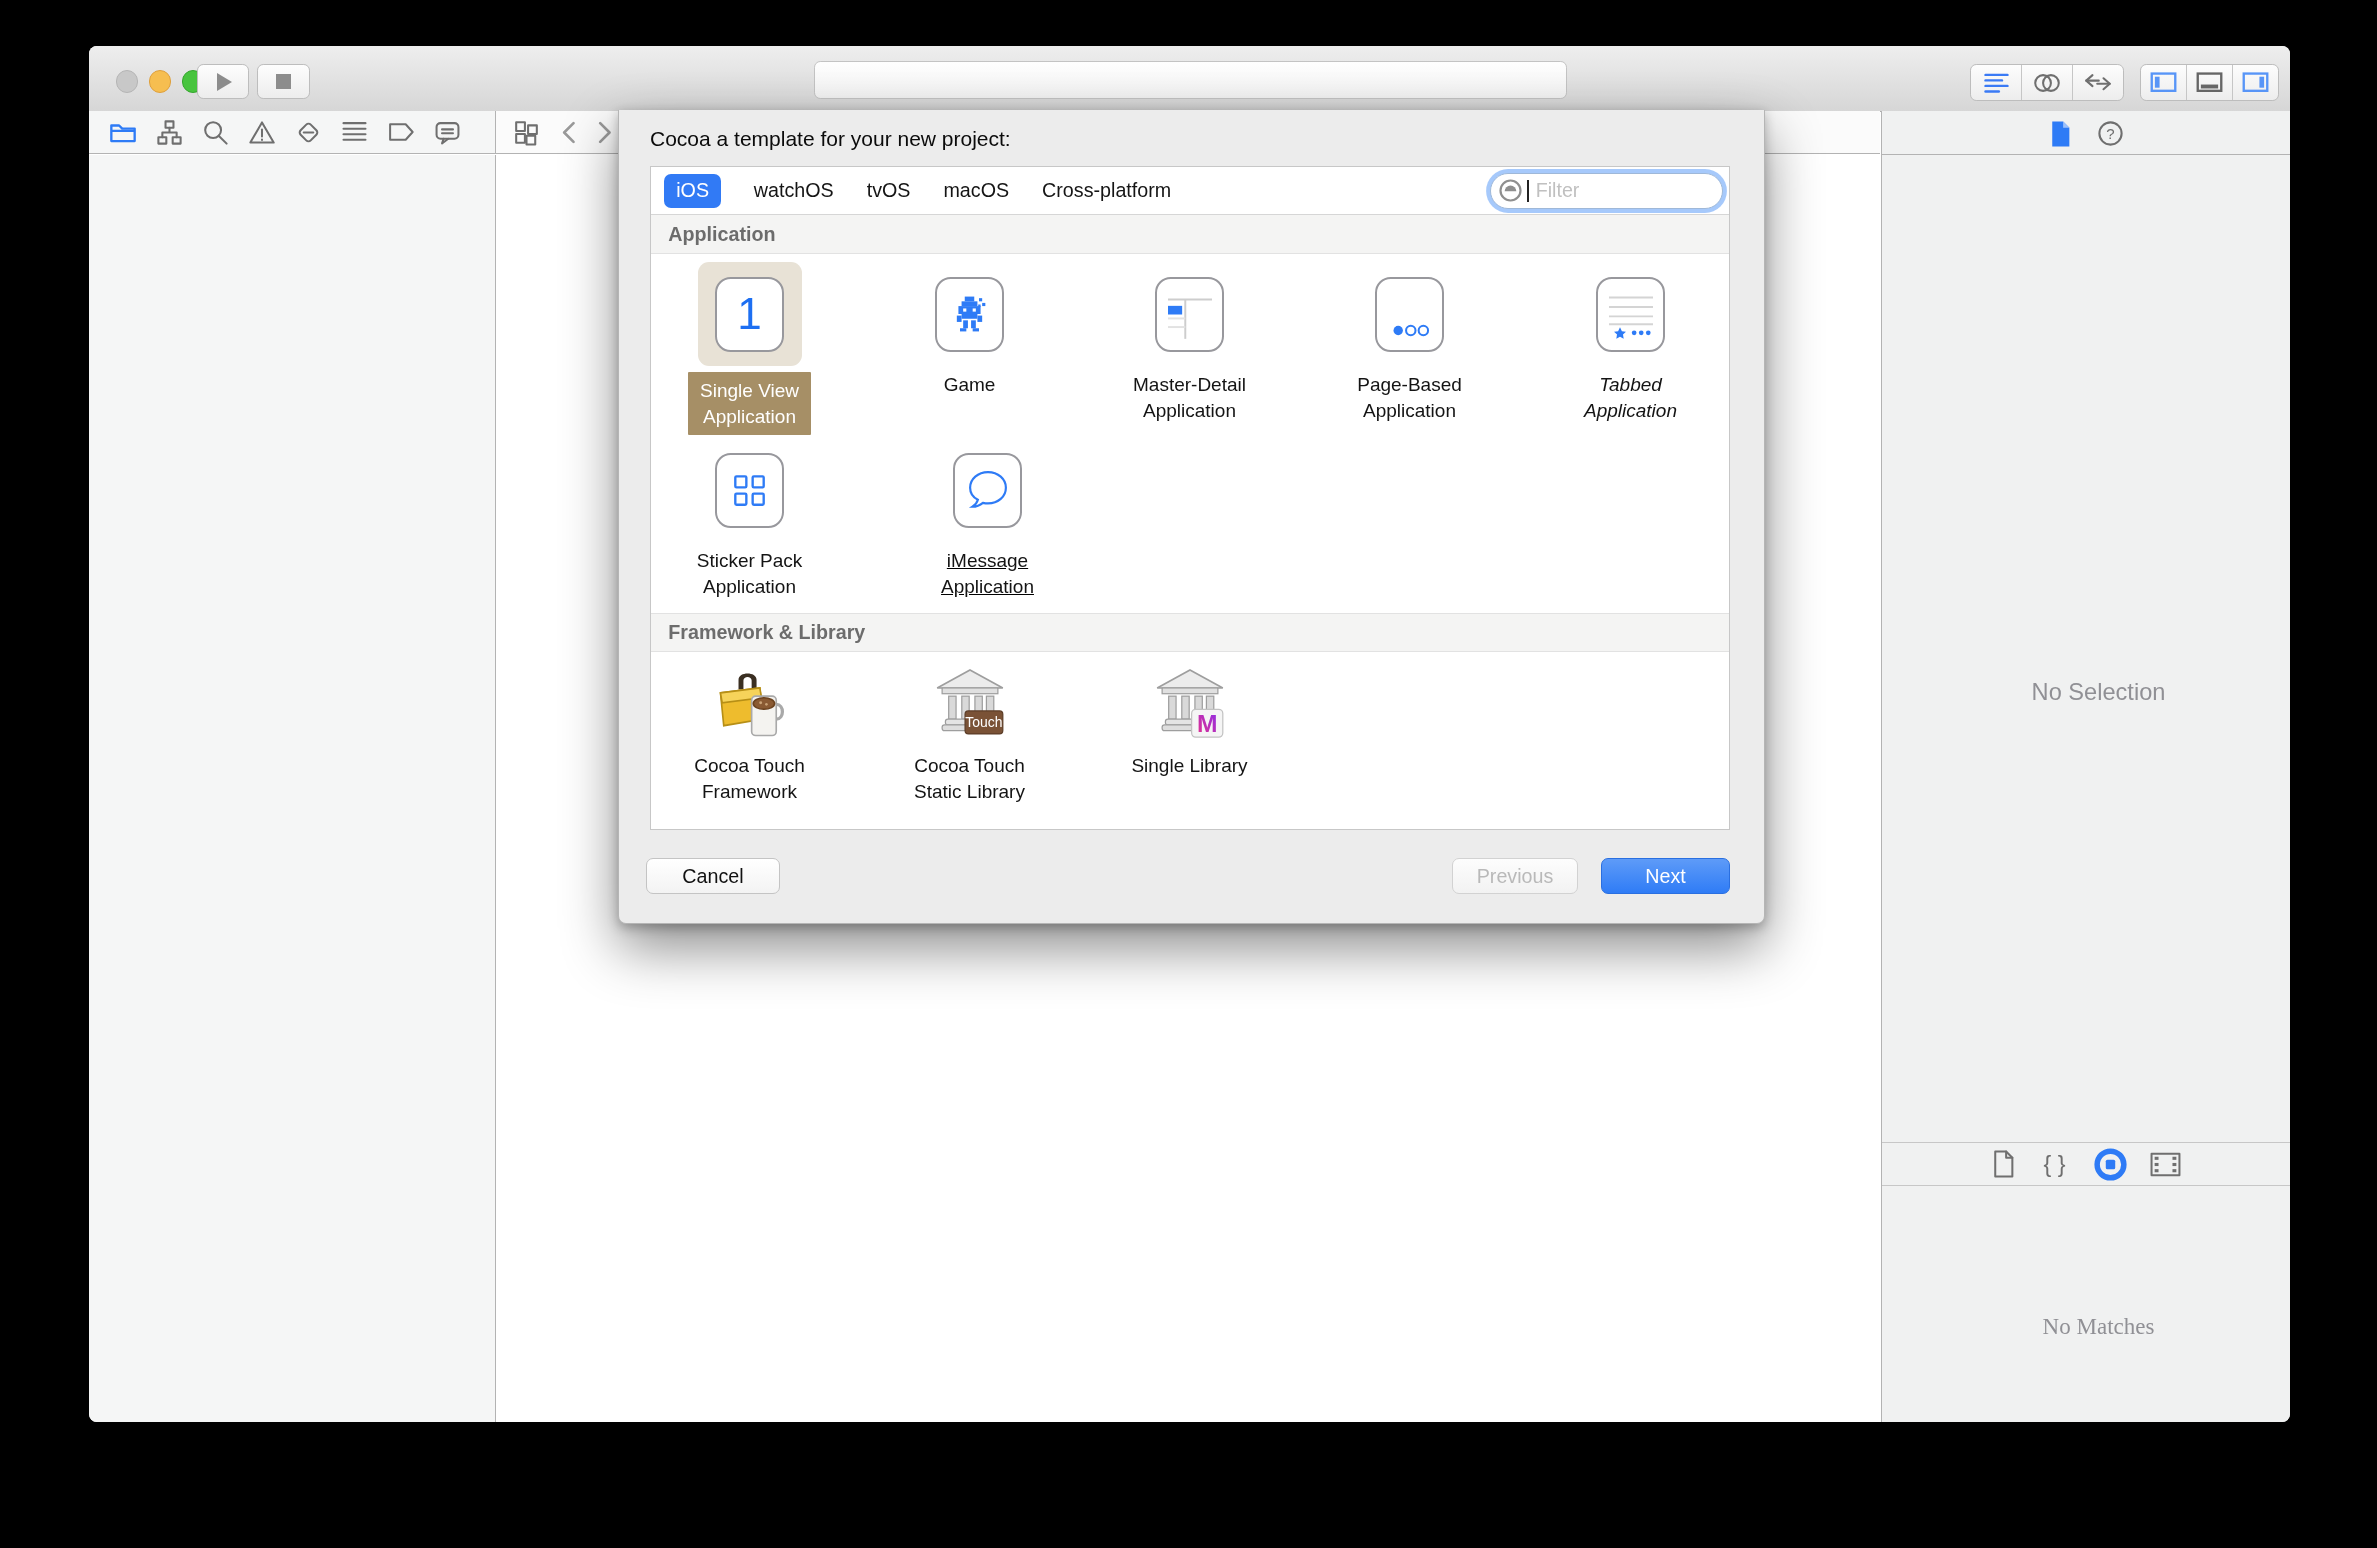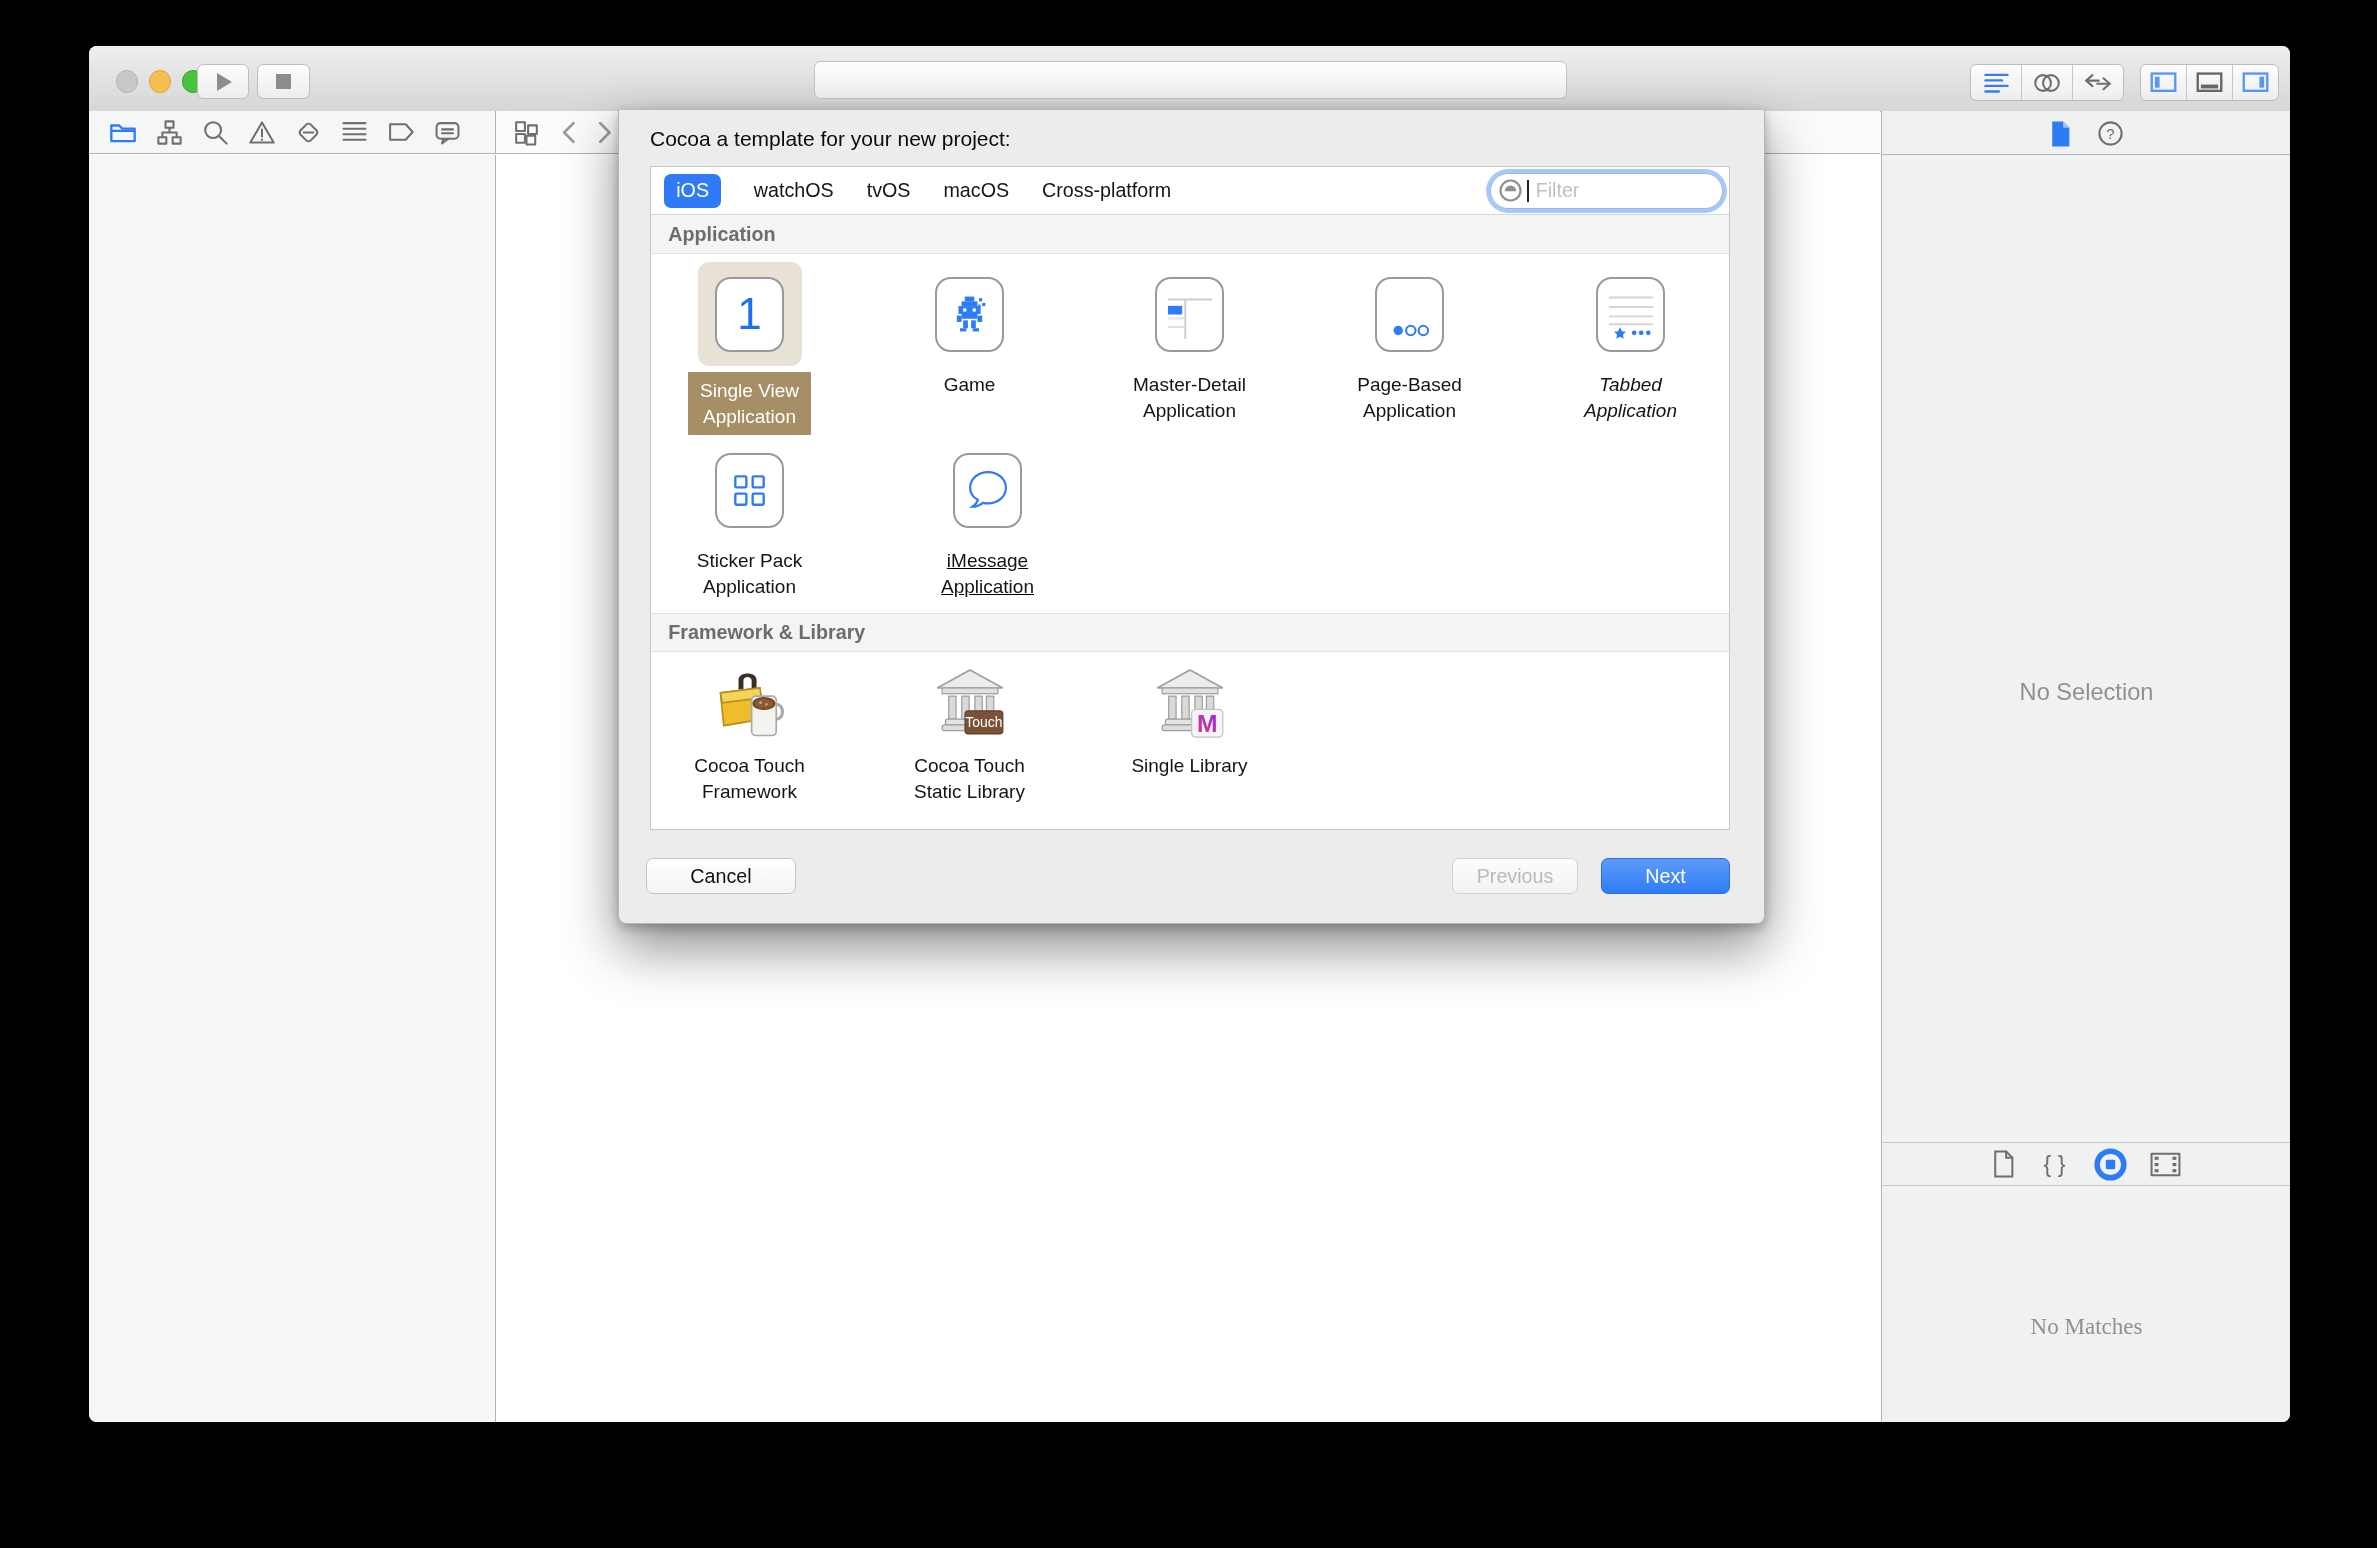--- a/index.html
+++ b/index.html
@@ -32,21 +32,21 @@
   .hdr-nav{left:0;width:407px;background:#f5f6f6;border-right:0.8px solid #b3b3b3;display:flex;align-items:center;
            padding-left:20.4px;box-sizing:border-box;gap:19px;}
   .hdr-edit{left:407px;width:1384px;background:#fbfbfb;display:flex;align-items:center;padding-left:17.3px;
             box-sizing:border-box;gap:20.4px;}
   .hdr-insp{left:1792px;width:409px;background:#f0f1f1;border-left:0.8px solid #b3b3b3;}
 
   
   .nav-panel{left:0;top:109px;width:407px;height:1267px;background:#f5f6f6;border-right:0.8px solid #b3b3b3;box-sizing:border-box;}
   .editor{left:407px;top:109px;width:1384px;height:1267px;background:#ffffff;}
   .inspector{left:1792px;top:109px;width:409px;height:1267px;background:#f0f1f1;border-left:0.8px solid #b3b3b3;box-sizing:border-box;}
-  .muted-big{color:#909095;font-size:23.6px;}
+  .muted-big{color:#909095;font-size:23.6px;padding-left:12px;}
   .lib-tabs{left:0;top:987px;width:409px;height:44px;border-top:0.8px solid #c7c7c7;border-bottom:0.8px solid #c7c7c7;
             display:flex;align-items:center;justify-content:center;gap:23.6px;box-sizing:border-box;}
 
   
   .sheet{left:529px;top:64px;width:1147px;height:814px;background:#ececec;border-radius:0 0 7.9px 7.9px;
          border:0.8px solid #b5b5b5;border-top:none;box-sizing:border-box;
          box-shadow:0 23.6px 55px rgba(0,0,0,.45),0 3.1px 11px rgba(0,0,0,.25);}
   .sheet-title{left:31px;top:17.3px;font-size:21px;color:#0b0b0b;}
   .chooser{left:31px;top:56px;width:1080px;height:664px;background:#fff;border:0.8px solid #c7c7c7;box-sizing:border-box;}
   .tabrow{left:0;top:0;width:100%;height:48px;border-bottom:0.8px solid #d6d6d6;display:flex;align-items:center;
@@ -69,21 +69,21 @@
   .tile.sel{background:#e8e2d6;}
   .squircle{width:69px;height:75px;background:#fff;border:2.4px solid #98989d;border-radius:15.7px;
             display:flex;align-items:center;justify-content:center;box-sizing:border-box;}
   .one{font-size:44px;color:#1d6ff2;font-weight:500;}
   .tlabel{margin-top:6.3px;font-size:19px;line-height:26px;color:#141414;white-space:pre-line;}
   .tlabel .pill{background:#a68f66;color:#fff;border-radius:1px;padding:5.5px 11.8px;display:inline-block;}
   .fwicon{width:82px;height:82px;margin:0 auto;}
 
   .btn{position:absolute;top:748px;height:36px;border-radius:7px;font-size:19.7px;display:flex;align-items:center;
        justify-content:center;box-sizing:border-box;}
-  .btn-cancel{left:27px;width:150px;background:linear-gradient(180deg,#ffffff,#f3f3f3);border:0.8px solid #c4c4c4;color:#111;}
+  .btn-cancel{left:27px;width:134px;background:linear-gradient(180deg,#ffffff,#f3f3f3);border:0.8px solid #c4c4c4;color:#111;}
   .btn-prev{left:833px;width:126px;background:linear-gradient(180deg,#fdfdfd,#f2f2f2);border:0.8px solid #d2d2d2;color:#b9b9b9;}
   .btn-next{left:982px;width:129px;background:linear-gradient(180deg,#5e9bf8,#2f7cf6);border:0.8px solid #2a6fe0;color:#fff;}
 
   svg{display:block;}
   .gray-stroke{stroke:#6f6f6f;fill:none;stroke-width:2.6;stroke-linejoin:round;stroke-linecap:round;}
 </style>
 </head>
 <body>
 
 <div class="abs window">

